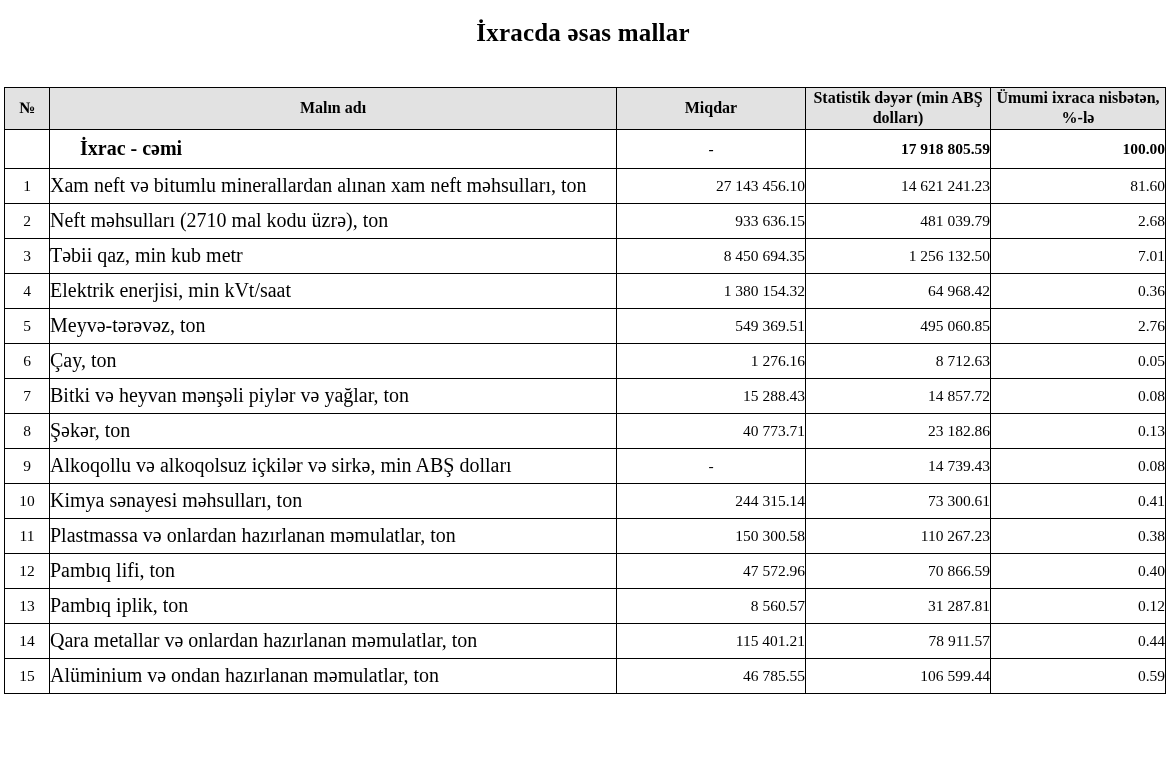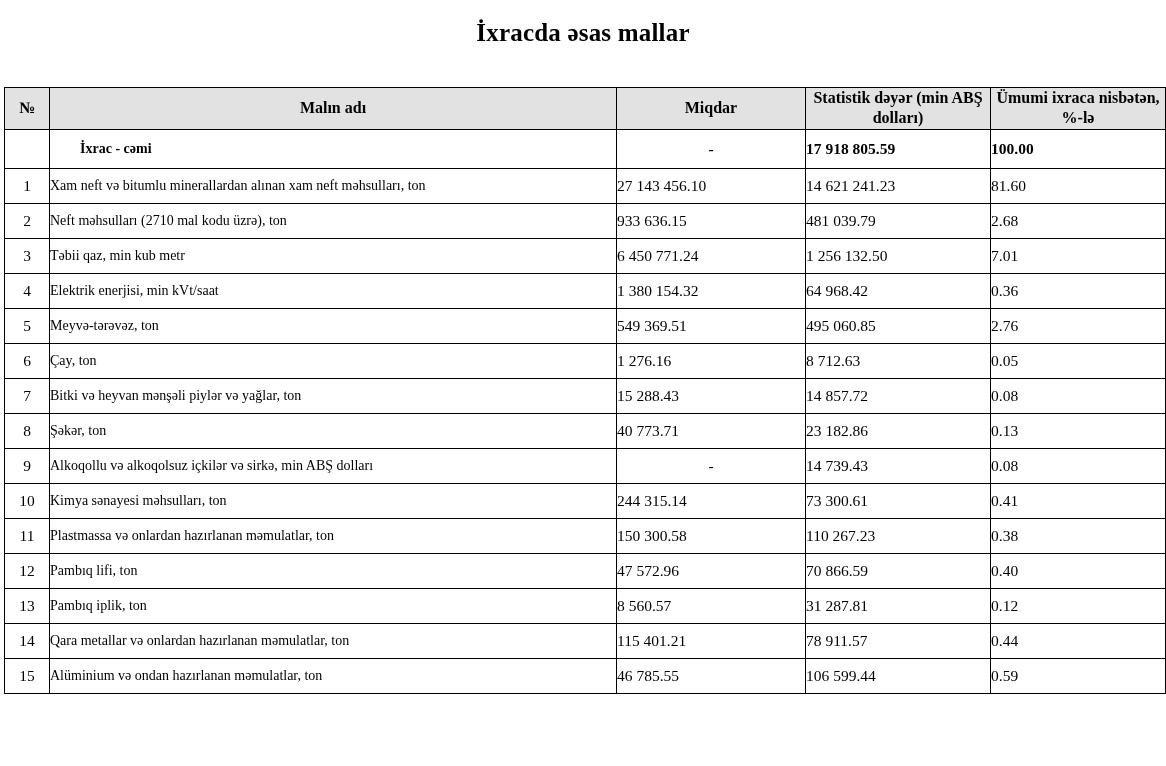--- a/index.html
+++ b/index.html
@@ -62,24 +62,24 @@
     height: 34px;
     line-height: 1.15;
   }
   td.c-no {
     text-align: center;
     font-size: 15.5px;
   }
   td.c-name {
     text-align: left;
     padding-left: 9px;
-    font-size: 14px;
+    font-size: 20px;
   }
   td.c-qty, td.c-val, td.c-share {
-    text-align: left;
+    text-align: right;
     padding-right: 9px;
     font-size: 15.5px;
   }
   td.dash {
     text-align: center;
     padding-right: 0;
   }
   tr.total-row td {
     background: #ffffff;
     font-weight: bold;
@@ -129,21 +129,21 @@
       <tr>
         <td class="c-no">2</td>
         <td class="c-name">Neft məhsulları (2710 mal kodu üzrə), ton</td>
         <td class="c-qty">933 636.15</td>
         <td class="c-val">481 039.79</td>
         <td class="c-share">2.68</td>
       </tr>
       <tr>
         <td class="c-no">3</td>
         <td class="c-name">Təbii qaz, min kub metr</td>
-        <td class="c-qty">6 450 771.24</td>
+        <td class="c-qty">8 450 694.35</td>
         <td class="c-val">1 256 132.50</td>
         <td class="c-share">7.01</td>
       </tr>
       <tr>
         <td class="c-no">4</td>
         <td class="c-name">Elektrik enerjisi, min kVt/saat</td>
         <td class="c-qty">1 380 154.32</td>
         <td class="c-val">64 968.42</td>
         <td class="c-share">0.36</td>
       </tr>

